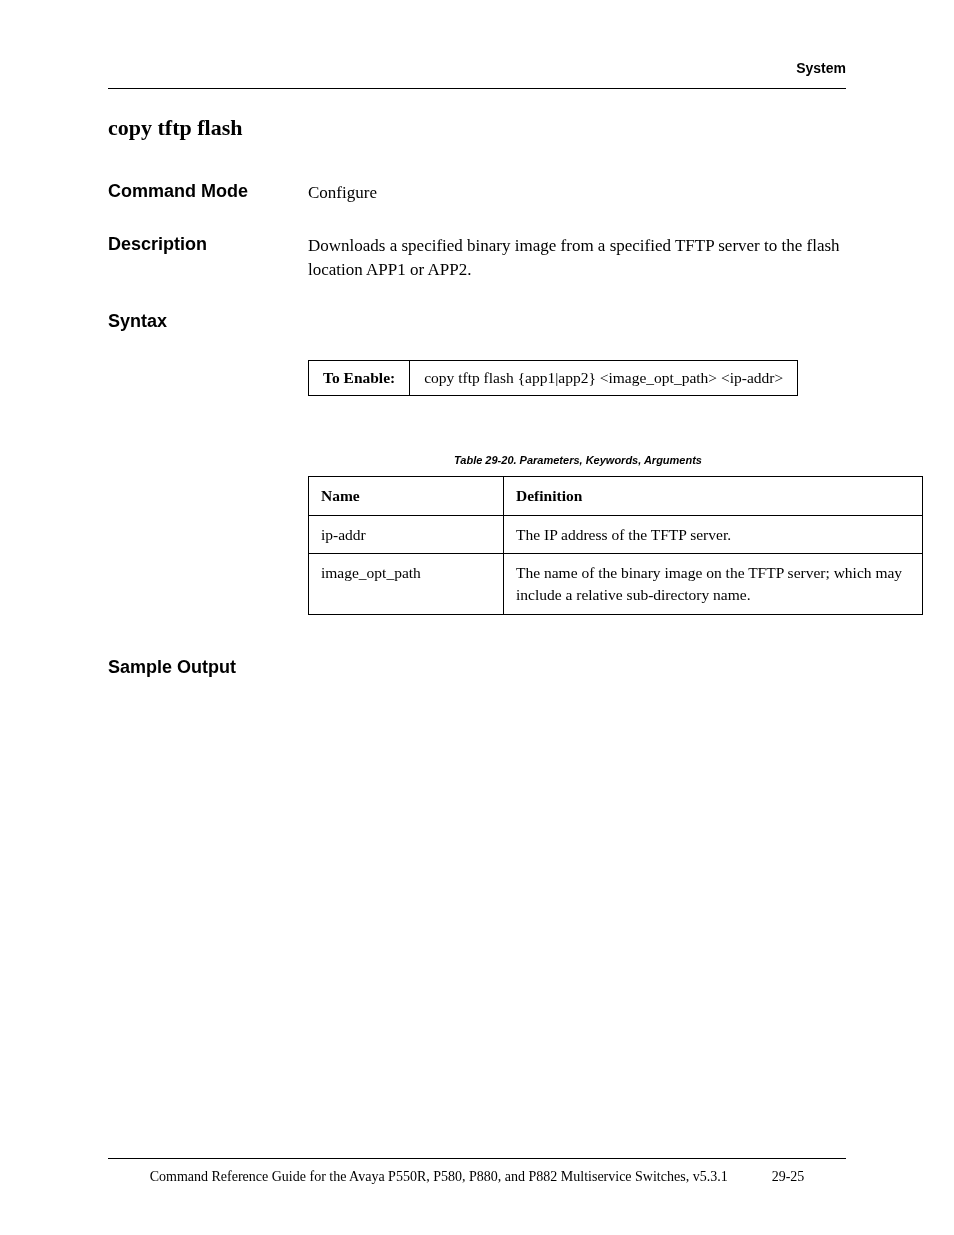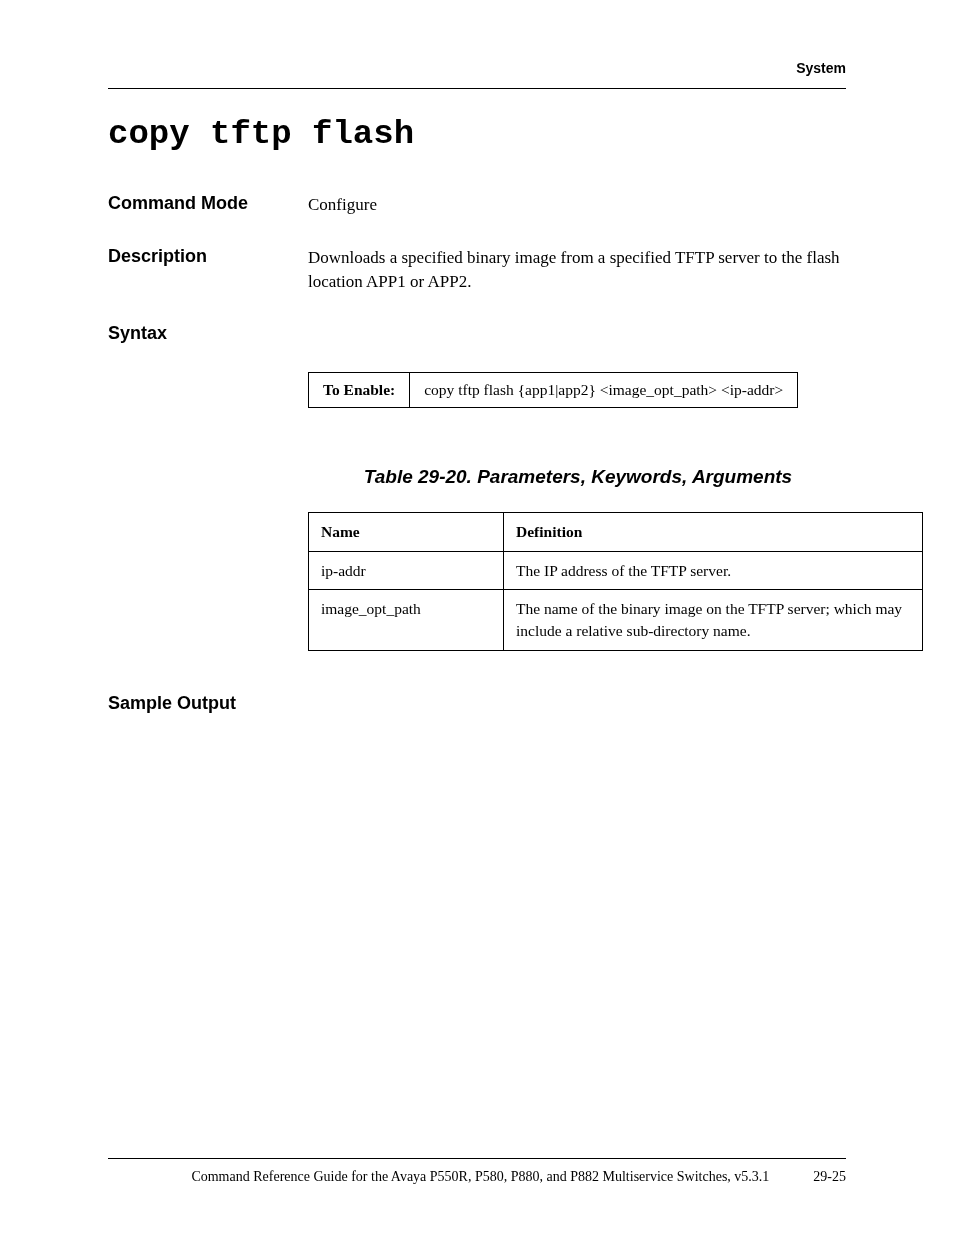--- a/index.html
+++ b/index.html
@@ -22,23 +22,23 @@
     font-weight: 700;
     font-size: 14px;
     margin-bottom: 12px;
   }
   .header-rule {
     border: none;
     border-top: 1.5px solid #000;
     margin: 0 0 26px 0;
   }
   .title {
-    font-family: Liberation Mono, monospace;
+    font-family: Liberation Serif, serif;
     font-weight: 700;
-    font-size: 34px;
+    font-size: 22px;
     margin: 0 0 40px 0;
   }
   .section {
     display: flex;
     margin-bottom: 28px;
     align-items: flex-start;
   }
   .section-label {
     font-family: "Segoe UI", "Helvetica Neue", Arial, sans-serif;
     font-weight: 700;
@@ -63,23 +63,23 @@
     text-align: center;
   }
   .syntax-table .label-cell {
     font-weight: 700;
     font-family: Georgia, 'Times New Roman', serif;
   }
   .table-caption {
     font-family: "Segoe UI", "Helvetica Neue", Arial, sans-serif;
     font-weight: 700;
     font-style: italic;
-    font-size: 19px;
+    font-size: 11px;
     text-align: center;
-    margin: 58px 0 24px 200px;
+    margin: 58px 0 10px 200px;
     width: 540px;
   }
   .param-table {
     border-collapse: collapse;
     margin-left: 200px;
     width: 615px;
   }
   .param-table th, .param-table td {
     border: 1px solid #000;
     padding: 8px 12px;
@@ -99,21 +99,21 @@
     left: 108px;
     right: 108px;
   }
   .footer-rule {
     border: none;
     border-top: 1px solid #000;
     margin: 0 0 10px 0;
   }
   .footer-line {
     display: flex;
-    justify-content: flex-end;
+    justify-content: center;
     font-family: Georgia, 'Times New Roman', serif;
     font-size: 14px;
     gap: 44px;
   }
 </style>
 </head>
 <body>
 
 <div class="page">
 

